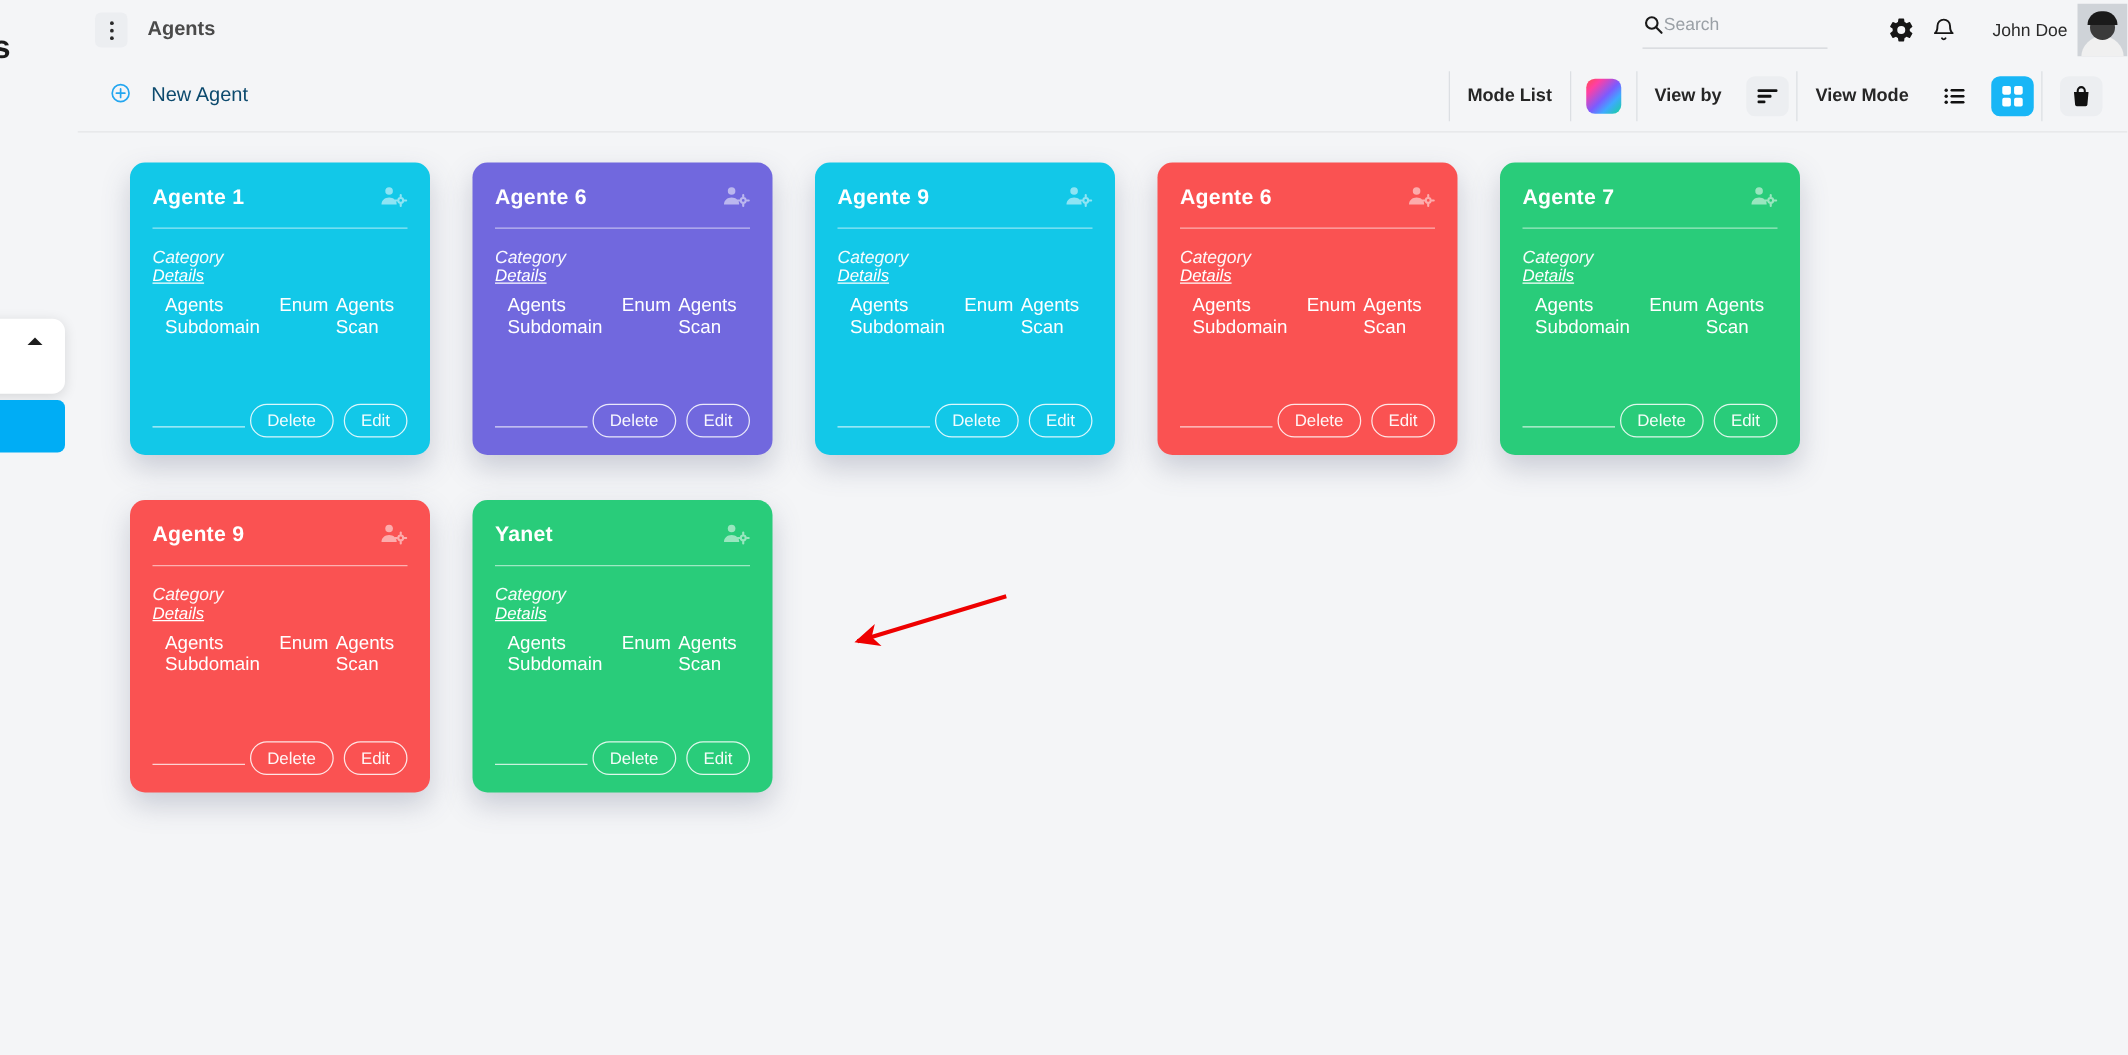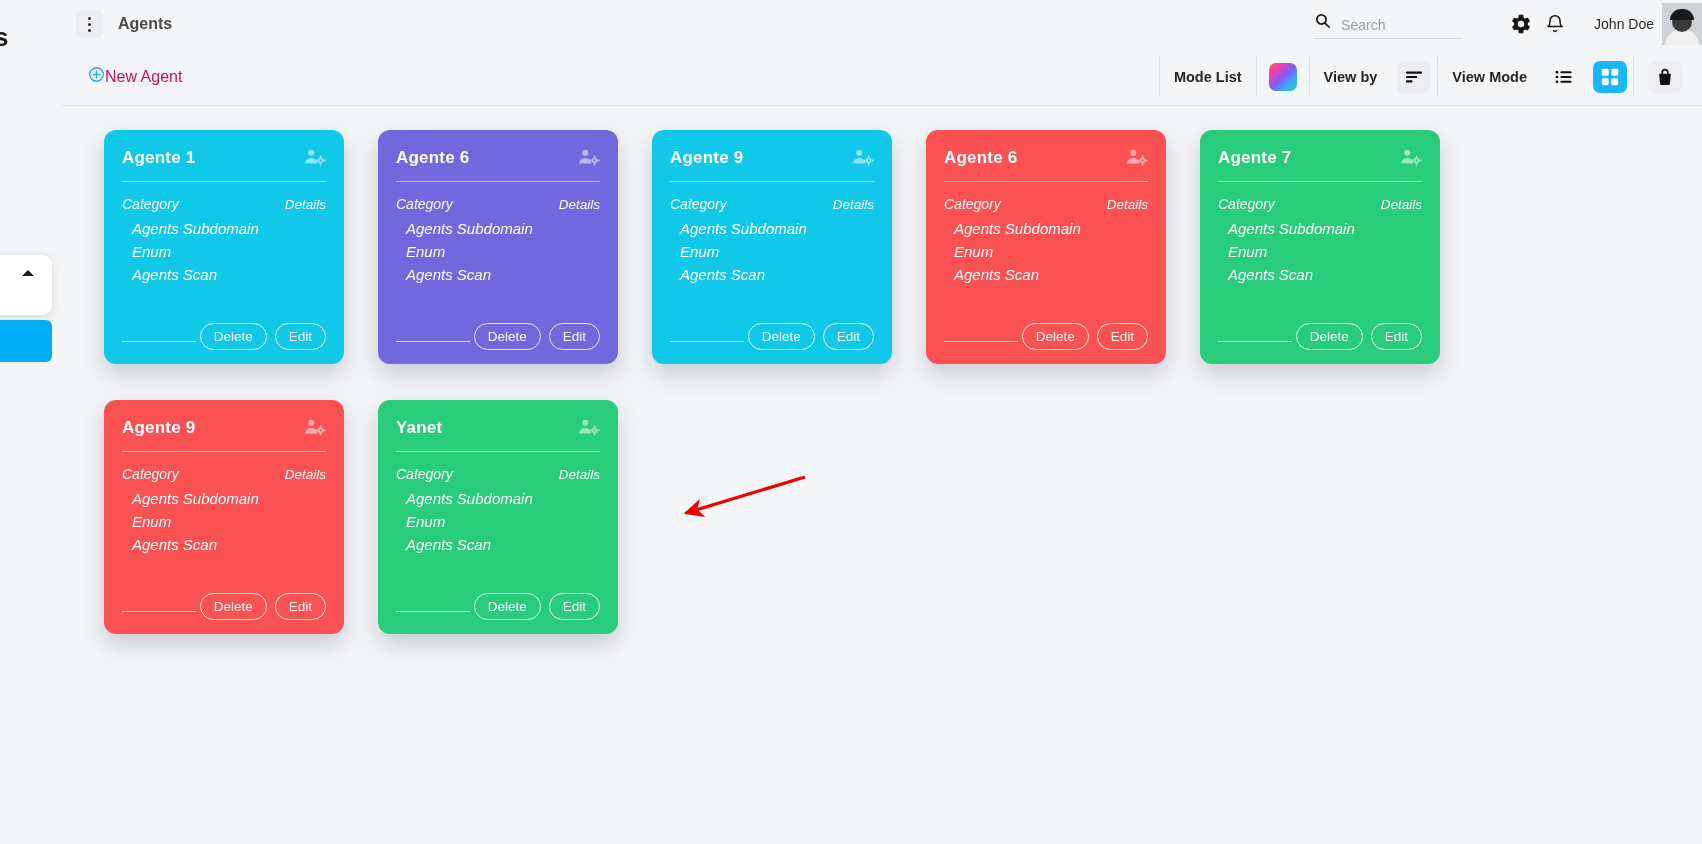--- a/index.html
+++ b/index.html
@@ -98,22 +98,22 @@
   }
   .header-right {
     margin-left: auto;
     display: flex;
     align-items: center;
     gap: 0;
     padding-right: 0;
   }
   .search-wrap {
     display: flex;
-    align-items: flex-end;
-    gap: 10px;
+    align-items: flex-start;
+    gap: 0;
     border-bottom: 1px solid #d2d5da;
     padding: 2px 0 5px 0;
     width: 148px;
     margin-right: 42px;
   }
   .search-wrap svg { flex: 0 0 auto; }
   .search-input {
     border: none;
     outline: none;
     background: transparent;
@@ -171,22 +171,22 @@
     height: 58px;
     display: flex;
     align-items: center;
     padding: 0 14px 0 26px;
     border-bottom: 1px solid #e3e5e8;
     position: relative;
   }
   .new-agent {
     display: flex;
     align-items: center;
-    gap: 0;
-    color: #be185d;
+    gap: 16px;
+    color: #0c4a6e;
     font-size: 16px;
     cursor: pointer;
     user-select: none;
   }
   .toolbar-right {
     margin-left: auto;
     display: flex;
     align-items: center;
     height: 40px;
   }
@@ -254,39 +254,40 @@
   .card-rule {
     margin-top: 10px;
     height: 1px;
     background: rgba(255,255,255,.55);
   }
   .card-meta {
     margin-top: 14px;
     display: flex;
     align-items: baseline;
     justify-content: space-between;
+    flex-direction: column;
   }
   .card-category {
     font-size: 14px;
     font-style: italic;
     color: rgba(255,255,255,.95);
   }
   .card-details {
     font-size: 13.5px;
     font-style: italic;
+    text-decoration: underline;
     cursor: pointer;
     color: #ffffff;
   }
   .card-list {
     margin-top: 8px;
     padding-left: 10px;
     display: flex;
-    flex-direction: column;
+    flex-direction: row;
     gap: 6px;
-    font-style: italic;
   }
   .card-list div { font-size: 15px; }
   .card-foot {
     margin-top: auto;
     display: flex;
     align-items: flex-end;
     justify-content: space-between;
   }
   .foot-rule {
     width: 74px;

